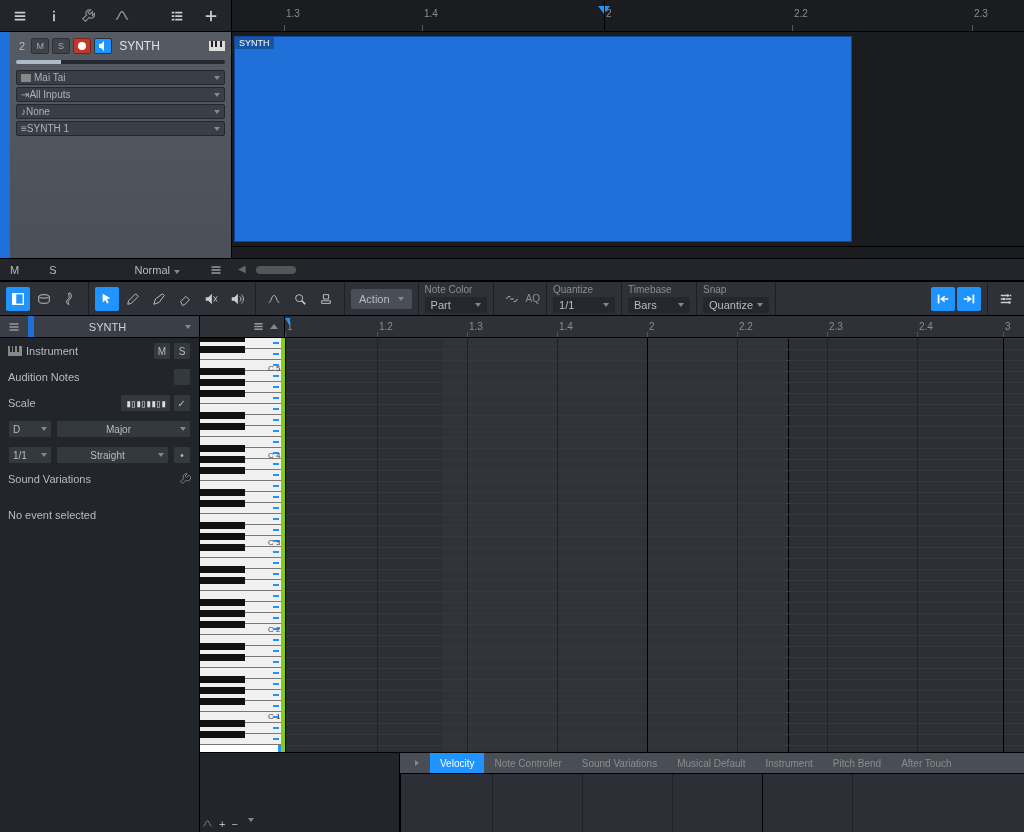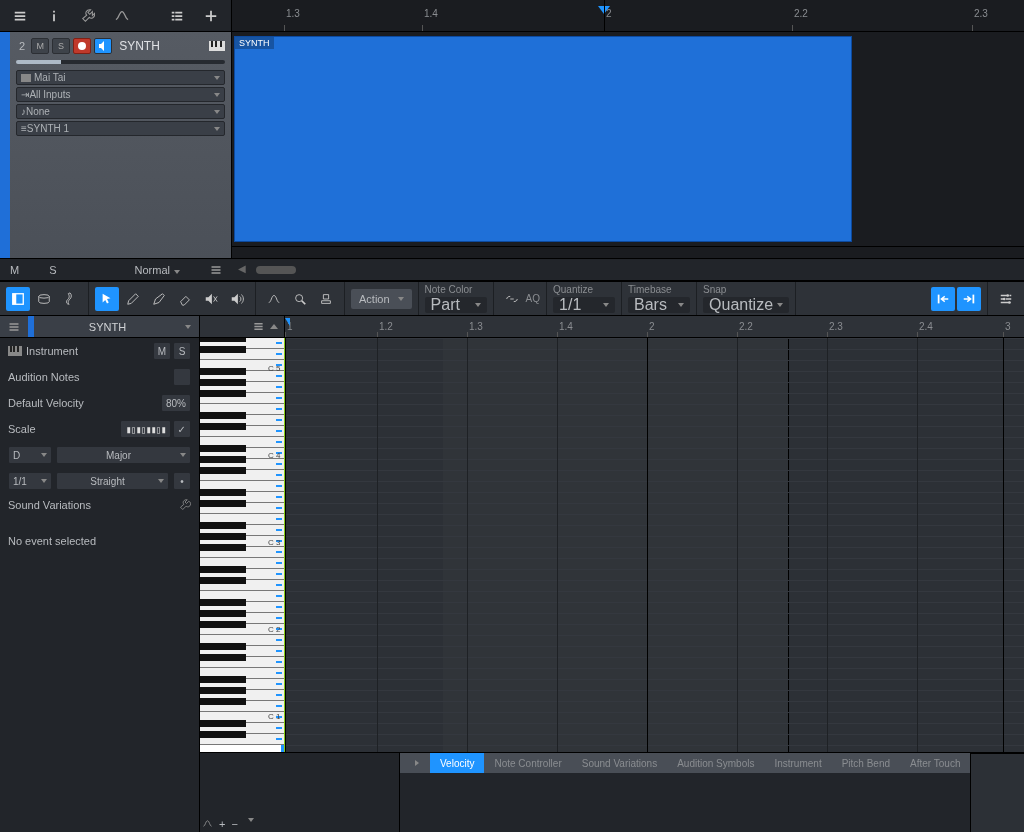--- a/index.html
+++ b/index.html
@@ -74,21 +74,21 @@
   .editor-view{display:flex;flex-direction:column;height:552px;background:var(--bg-darker);border-top:2px solid #000;}
 
   .editor-toolbar{height:34px;display:flex;align-items:stretch;background:var(--bg-dark);border-bottom:1px solid #000;}
   .tb-group{display:flex;align-items:center;padding:0 6px;gap:6px;border-right:1px solid #1c1f23;}
   .tb-group.tight{gap:2px;}
   .tb-btn{width:24px;height:24px;display:flex;align-items:center;justify-content:center;border-radius:2px;}
   .tb-btn.sel{background:var(--accent-bright);}
   .tb-btn.sel .ico{fill:#fff;}
   .tb-btn .ico{fill:#ccc;}
   .tb-label{font-size:10px;color:var(--txt-dim);line-height:1;}
-  .tb-value{display:flex;align-items:center;gap:4px;font-size:16px;color:var(--txt);height:16px;}
+  .tb-value{display:flex;align-items:center;gap:4px;font-size:11px;color:var(--txt);height:16px;}
   .tb-value .chev{margin-left:2px;}
   .tb-stack{display:flex;flex-direction:column;justify-content:center;gap:2px;}
   .tb-box{background:#24272c;padding:1px 6px;border-radius:2px;display:flex;align-items:center;min-width:62px;}
   .action-btn{background:#4a4f57;padding:4px 8px;border-radius:2px;display:flex;align-items:center;gap:4px;}
 
   .editor-body{flex:1;display:flex;overflow:hidden;}
 
   
   .inspector{width:200px;background:var(--bg-darker);border-right:1px solid #000;display:flex;flex-direction:column;}
   .insp-title{height:22px;display:flex;align-items:center;background:#3a3f47;border-bottom:1px solid #000;}
@@ -103,21 +103,21 @@
   .mini-box.active{background:var(--accent-bright);color:#fff;}
   .kbd-glyph{letter-spacing:-1px;font-family:monospace;}
   .insp-sub{padding:4px 8px;display:flex;gap:4px;}
 
   
   .midi-area{flex:1;display:flex;flex-direction:column;overflow:hidden;}
   .midi-ruler{height:22px;display:flex;background:var(--bg-dark);border-bottom:1px solid #000;}
   .midi-ruler .corner{width:85px;display:flex;align-items:center;justify-content:flex-end;padding-right:6px;gap:6px;border-right:1px solid #000;}
   .midi-ruler .rl{flex:1;position:relative;}
   .midi-main{flex:1;display:flex;overflow:hidden;}
-  .piano{width:85px;background:#fff;border-right:1px solid #84cc16;position:relative;overflow:hidden;}
+  .piano{width:85px;background:#fff;border-right:4px solid #84cc16;position:relative;overflow:hidden;}
   .pkey-w{position:absolute;left:0;right:0;height:11px;background:#f0f0f0;border-bottom:1px solid #777;}
   .pkey-b{position:absolute;left:0;width:55%;height:7px;background:#111;z-index:2;}
   .pkey-blue-edge{position:absolute;right:0;width:3px;top:0;bottom:0;background:var(--accent-bright);}
   .pkey-mark{position:absolute;right:2px;width:6px;height:2px;background:var(--accent-bright);z-index:3;}
   .oct-label{position:absolute;left:68px;font-size:8px;color:#444;z-index:4;}
   .grid{flex:1;position:relative;background:#2c3036;}
   .vline{position:absolute;top:0;bottom:0;width:1px;background:#1e2125;}
   .vline.strong{background:#000;}
   .hline{position:absolute;left:0;right:0;height:1px;background:#34383f;}
   .grid-edit-area{position:absolute;top:0;bottom:0;background:rgba(255,255,255,.02);border-right:1px solid #000;}
@@ -435,24 +435,20 @@
           </svg>
         <span class="lab">Instrument</span>
         <div class="ctrl">
           <div class="mini-box">M</div>
           <div class="mini-box">S</div>
         </div>
       </div>
       <div class="insp-row">
         <span class="lab">Audition Notes</span>
         <div class="mini-box" style="width:18px"></div>
-      </div>
-      <div class="insp-row">
-        <span class="lab">Default Velocity</span>
-        <div class="mini-box">80%</div>
       </div>
       <div class="insp-row">
         <span class="lab">Scale</span>
         <div class="ctrl">
           <div class="mini-box">
               <span class="kbd-glyph" style="color:#ddd">▮▯▮▯▮▮▯▮</span>
             </div>
           <div class="mini-box">✓</div>
         </div>
       </div>
@@ -690,29 +686,29 @@
             <span>
                 <svg class="ico" viewBox="0 0 16 16">
                   <path d="M2 12c3 0 3-8 6-8s3 8 6 8" fill="none" stroke="#aaa"></path>
                 </svg>
               </span>
             <span>+</span>
             <span>−</span>
             <span class="chev"></span>
           </div>
         </div>
-        <div style="flex:1;display:flex;flex-direction:row">
+        <div style="flex:1;display:flex;flex-direction:column">
           <div class="vel-tabs">
               <div class="vel-tab">
                 <span class="chev" style="transform:rotate(-90deg)"></span>
               </div>
               <div class="vel-tab active">Velocity</div>
               <div class="vel-tab">Note Controller</div>
               <div class="vel-tab">Sound Variations</div>
-              <div class="vel-tab">Audition Symbols</div>
+              <div class="vel-tab">Musical Default</div>
               <div class="vel-tab">Instrument</div>
               <div class="vel-tab">Pitch Bend</div>
               <div class="vel-tab">After Touch</div>
             </div>
           <div class="vel-grid">
               <div class="vline strong" style="left: 0px;"></div>
               <div class="vline" style="left: 92px;"></div>
               <div class="vline" style="left: 182px;"></div>
               <div class="vline" style="left: 272px;"></div>
               <div class="vline strong" style="left: 362px;"></div>

